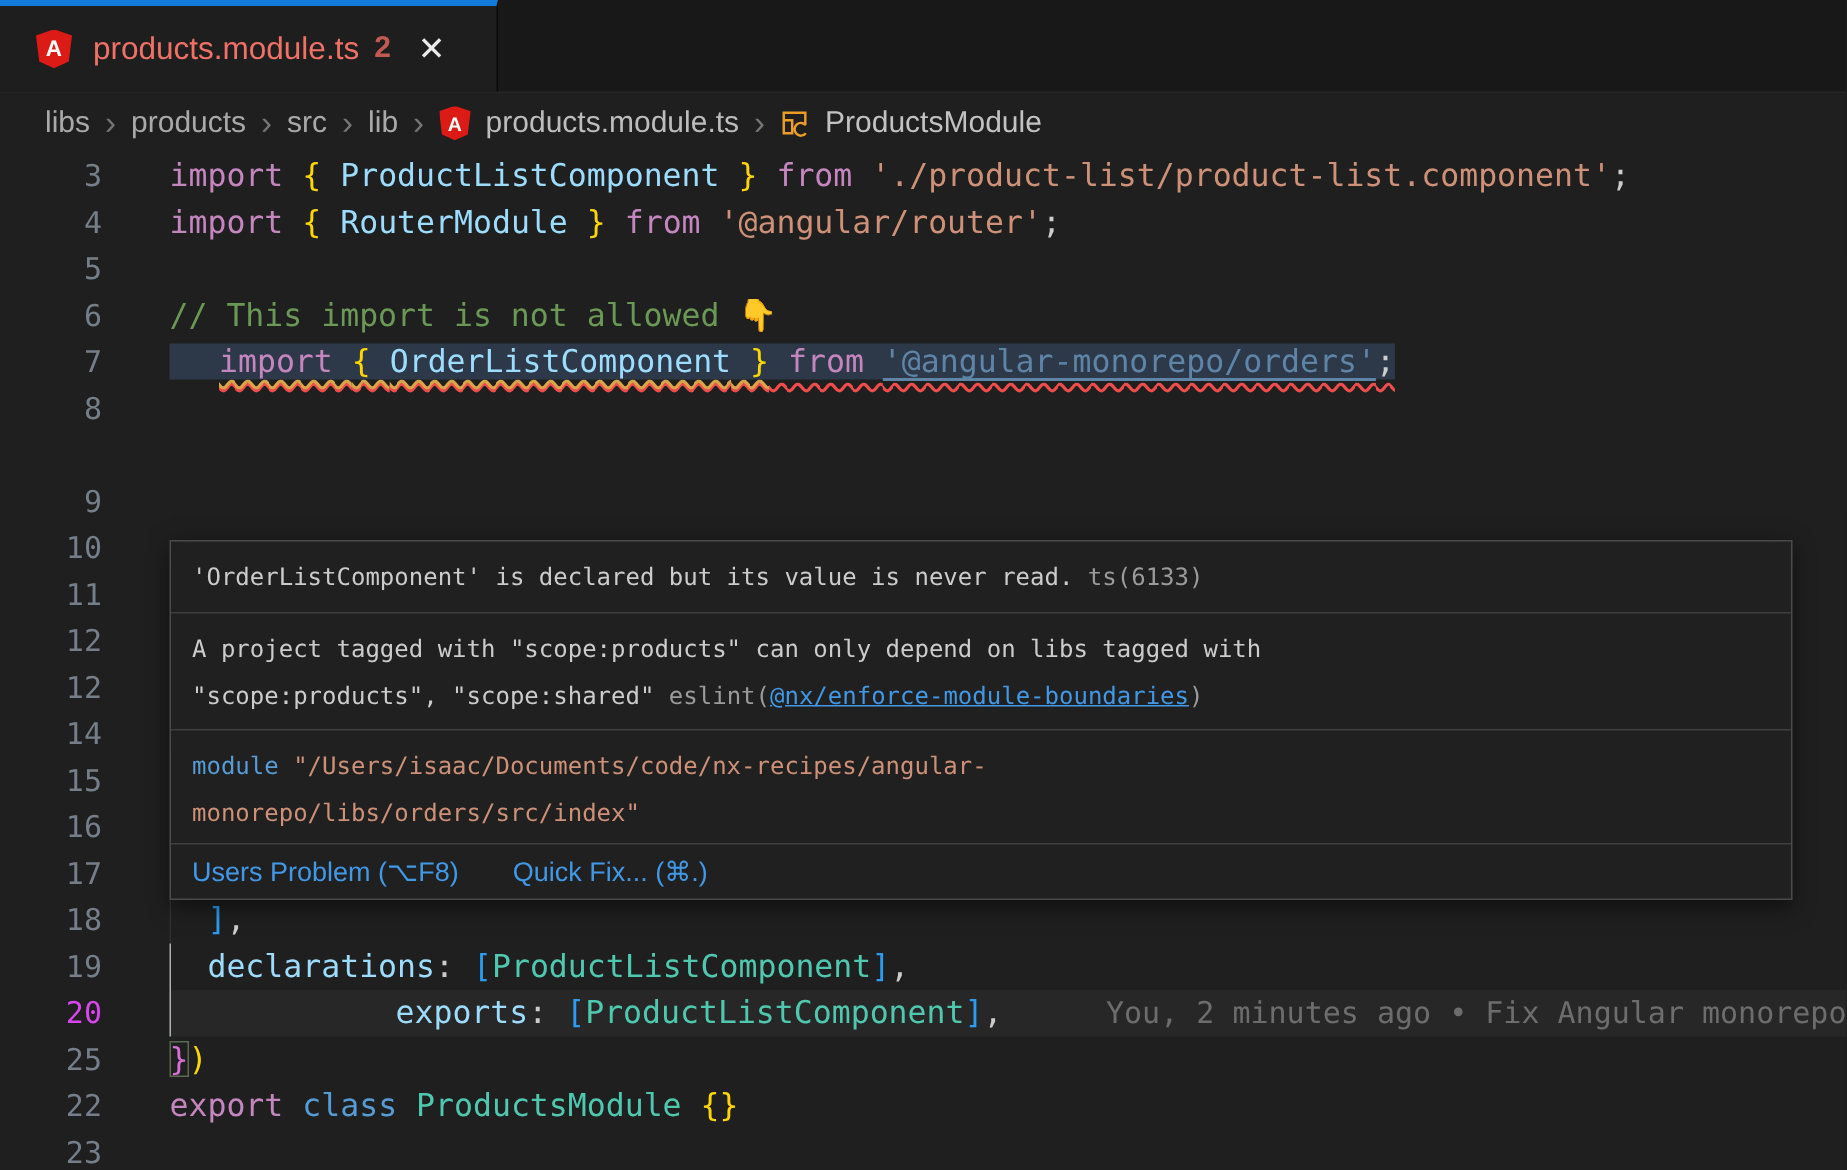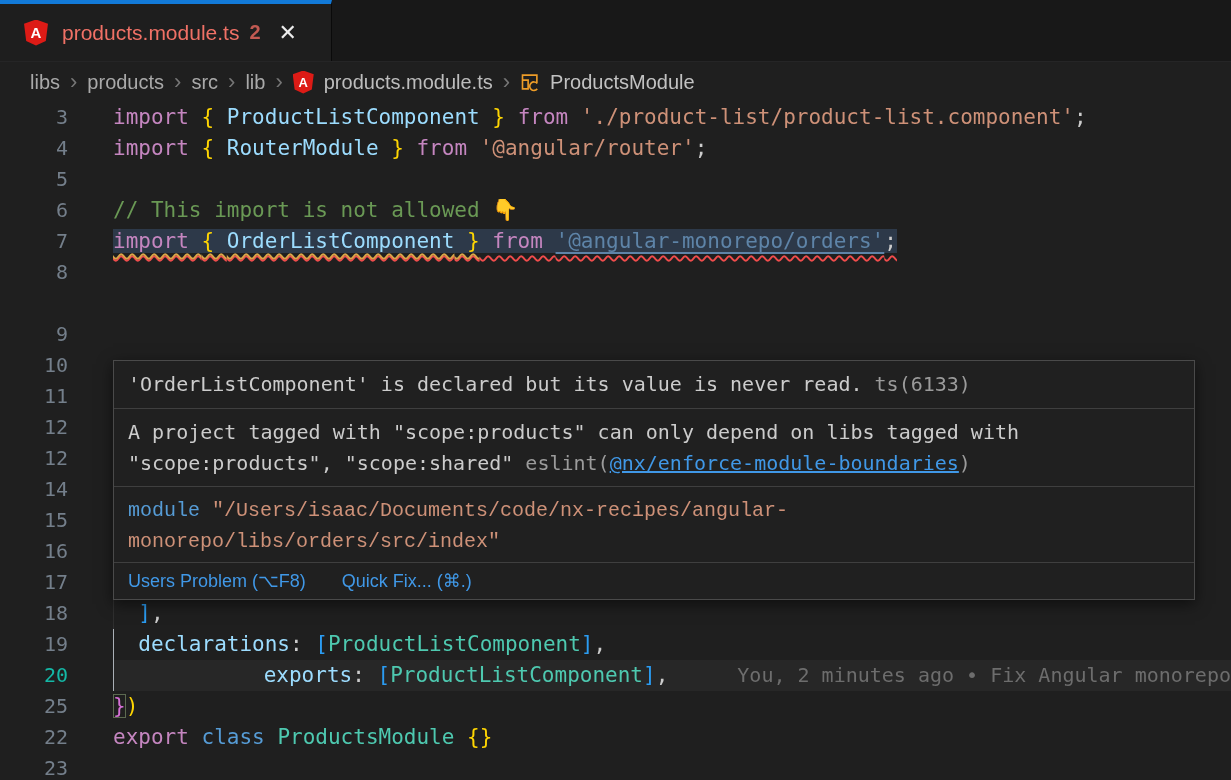--- a/index.html
+++ b/index.html
@@ -32,49 +32,49 @@
   .crumb-file { color:#bdbdbd; }
   .crumb-symbol { color:#c2c2c2; }
   .cls-icon { width:20px; height:20px; display:inline-block; }
 
   
   .editor { position:relative; }
   .row { display:flex; height:31px; }
   .ln { width:113px; padding-right:45px; text-align:right; color:#747f8b;
         font-family:"DejaVu Sans Mono", monospace; font-size:20px; line-height:31px;
         flex:none; cursor:pointer; }
-  .row.current .ln { color:#14b8a6;padding-left:24px; }
+  .row.current .ln { color:#d946ef;padding-left:24px; }
   .rc { flex:1; position:relative; white-space:pre;
         font-family:"DejaVu Sans Mono", monospace; font-size:21px; line-height:31px;
         cursor:text; }
   .row.current .rc { background:rgba(234,234,234,0.045);text-align:right; }
   .guide { position:absolute; top:0; bottom:0; width:1px; background:#2f2f2f; }
   .guide.active { background:#aab0b6; }
   .tok { }
   .tok.box { outline:1px solid #5c6a50; outline-offset:-1px; }
   .tok.underline { text-decoration:underline; text-underline-offset:4px; }
   .hl7 { background:rgba(79,120,172,0.30); }
   .sq-red { text-decoration-line:underline; text-decoration-style:wavy;
             text-decoration-thickness:2px; text-underline-offset:7px;
             text-decoration-skip-ink:none; }
   .sq-yel { text-decoration-line:underline; text-decoration-style:wavy;
             text-decoration-thickness:2px; text-underline-offset:5px;
-            text-decoration-skip-ink:none; }
+            text-decoration-skip-ink:none;margin-left:33px; }
   .blame { color:#6d6d6d; font-size:20px; margin-left:69px; }
 
   
   .hover-popup { position:absolute; left:113px; top:258px; width:1082px; height:240px;
                  background:#202020; border:1px solid #4a4a4a;
                  box-shadow:0 4px 14px rgba(0,0,0,0.55); z-index:10; }
-  .hv-sec { padding:8px 14px 0 14px; font-size:20px; line-height:31px; color:#cccccc;
+  .hv-sec { padding:8px 14px 0 14px; font-size:16px; line-height:31px; color:#cccccc;
             white-space:pre-wrap; }
   .hv-sec.b { border-top:1px solid #3f3f3f; }
   .s1 { height:47px; }
   .s2 { height:78px; }
-  .s3 { height:76px;font-family:Liberation Mono, monospace; }
+  .s3 { height:76px; }
   .dim { color:#9b9b9b; }
   .kwblue { color:#569cd6; }
   .strc { color:#ce9178; }
   .hv-link { color:#4098e7; text-decoration:underline; cursor:pointer; }
   .hv-actions { height:37px; border-top:1px solid #3f3f3f; display:flex;
                 align-items:center; gap:36px; padding-left:14px;
                 font-size:18px; }
   .hv-action { color:#4098e7; cursor:pointer; }
 </style>
 </head>

